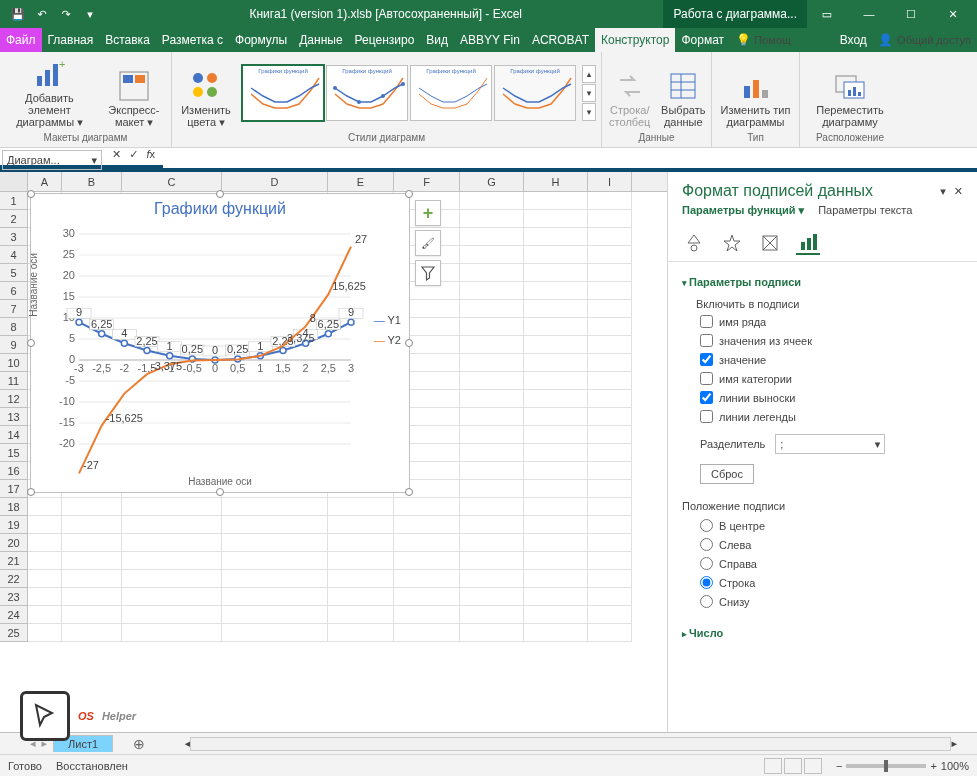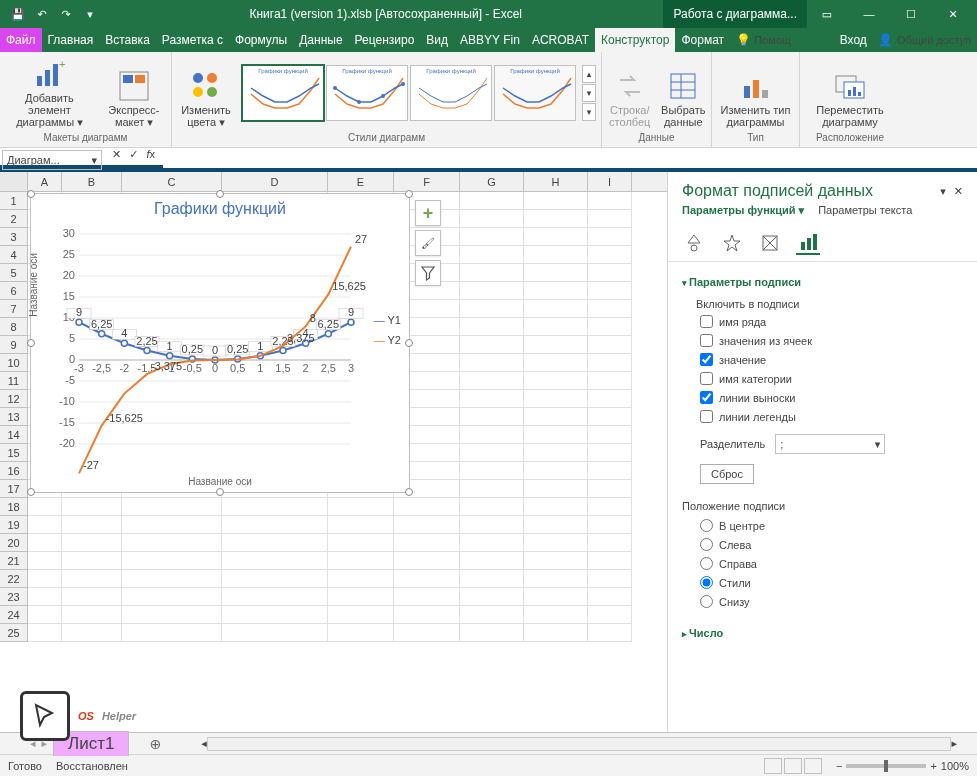--- a/index.html
+++ b/index.html
@@ -62,21 +62,21 @@
 .tp-section-h::before{content:"▾ ";font-size:9px}
 .tp-section-h.collapsed::before{content:"▸ "}
 .tp-opt{padding:3px 0 3px 18px;display:flex;align-items:center;gap:6px}
 .tp-opt input{margin:0}
 .tp-opt label{font-size:11px}
 .sep-row{padding:8px 0 4px 18px;display:flex;align-items:center;gap:10px}
 .sep-sel{border:1px solid #c0c0c0;width:110px;height:20px;padding:0 4px;display:flex;align-items:center;justify-content:space-between}
 .reset-btn{border:1px solid #adadad;padding:3px 10px;margin:6px 0 6px 18px;display:inline-block;cursor:pointer;background:#fdfdfd}
 .pos-h{padding:10px 0 4px 0;font-size:11px;color:#444}
 .sheet-tabs{height:22px;border-top:1px solid #c0c0c0;display:flex;align-items:center;background:#f3f3f3;padding-left:30px;gap:6px}
-.stab{padding:2px 14px;background:#f0abfc;border:1px solid #c0c0c0;border-bottom:none;font-size:17px;cursor:pointer}
+.stab{padding:2px 14px;background:#7dd3fc;border:1px solid #c0c0c0;border-bottom:none;font-size:11px;cursor:pointer}
 .stab.add{background:none;border:none;font-size:14px;color:#666}
 .hscroll{flex:1;display:flex;align-items:center;padding:0 20px}
 .hscroll-track{height:14px;background:#f0f0f0;border:1px solid #ccc;flex:1;position:relative}
 .statusbar{height:22px;background:#f3f3f3;border-top:1px solid #d4d4d4;display:flex;align-items:center;padding:0 8px;gap:14px}
 .statusbar .spacer{flex:1}
 .zoom{display:flex;align-items:center;gap:4px}
 .zoom-track{width:80px;height:4px;background:#c0c0c0;position:relative}
 .zoom-thumb{position:absolute;left:38px;top:-4px;width:4px;height:12px;background:#666}
 .view-btns{display:flex;gap:2px}
 .view-btn{width:18px;height:16px;border:1px solid #c0c0c0;cursor:pointer}
@@ -782,21 +782,21 @@
       <div class="tp-opt">
           <input type="radio" name="pos" style="">
           <label>Слева</label>
         </div>
       <div class="tp-opt">
           <input type="radio" name="pos" style="">
           <label>Справа</label>
         </div>
       <div class="tp-opt">
           <input type="radio" name="pos" checked="" style="">
-          <label>Стили</label>
+          <label>Строка</label>
         </div>
       <div class="tp-opt">
           <input type="radio" name="pos" style="">
           <label>Снизу</label>
         </div>
       <div class="tp-section-h collapsed" style="margin-top:10px">Число</div>
     </div>
   </div>
 </div>
 

